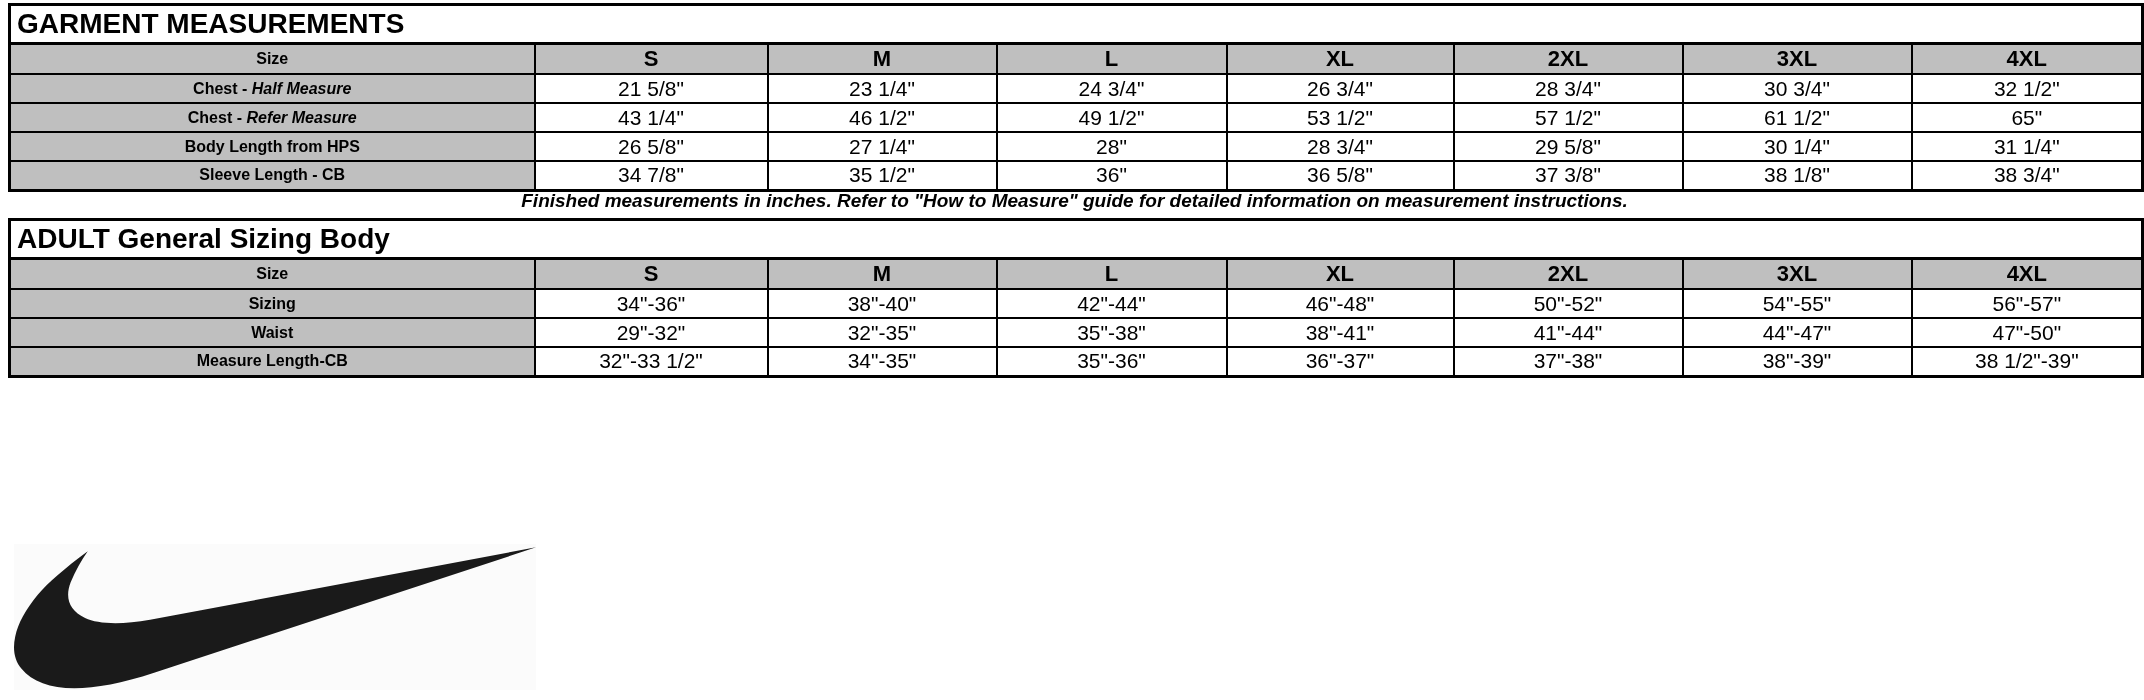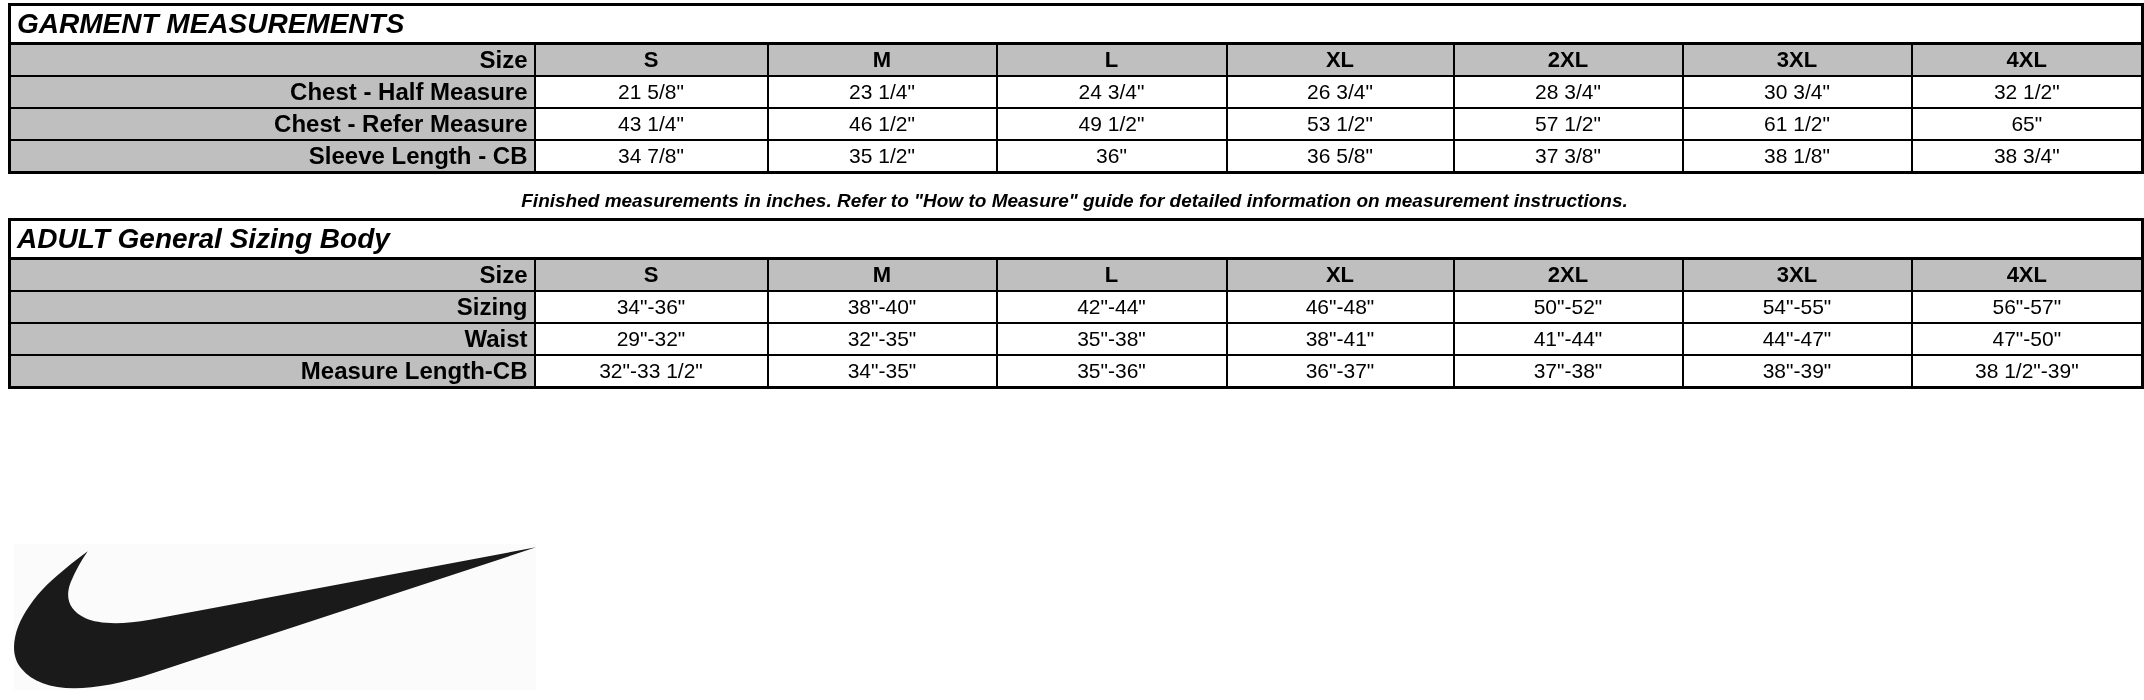--- a/index.html
+++ b/index.html
@@ -11,33 +11,33 @@
     position:absolute;left:8px;border-collapse:collapse;table-layout:fixed;
     width:2133px;border:3px solid #000;
   }
   #t1{top:3px;}
   #t2{top:218px;}
   .grid td{border:2px solid #000;overflow:hidden;white-space:nowrap;}
   .grid .title{
     background:#ffffff;font-weight:bold;font-size:28px;text-align:left;
     padding:2px 6px;border-bottom:3px solid #000;letter-spacing:0px;
   }
-  .title-row{height:36px;font-style:italic;}
+  .title-row{height:36px;}
   .head-row{height:28px;}
   .data-row{height:29px;}
   .grid .label{
-    background:#bfbfbf;font-weight:bold;font-size:24px;text-align:right;padding:1px 6px;
+    background:#bfbfbf;font-weight:bold;font-size:16px;text-align:center;padding:1px 6px;
   }
   .grid .hcell{
     background:#bfbfbf;font-weight:bold;font-size:22px;text-align:center;padding:1px 2px;
   }
   .grid .val{
     background:#ffffff;font-size:21px;text-align:center;padding:1px 2px;
   }
-  .it{}
+  .it{font-style:italic;}
   
   col.c0{width:525px;}
   col.c1{width:233px;} col.c2{width:229px;} col.c3{width:230px;} col.c4{width:227px;}
   col.c5{width:229px;} col.c6{width:229px;} col.c7{width:231px;}
   #note{
     position:absolute;left:8px;top:190px;width:2133px;text-align:center;
     font-size:19px;font-weight:bold;font-style:italic;
   }
   #logo{
     position:absolute;left:14px;top:544px;width:522px;height:146px;
@@ -85,20 +85,30 @@
   </tr>
   <tr class="data-row">
     <td class="label"><span>Chest - </span><span class="it">Refer Measure</span></td>
     <td class="val">43 1/4"</td>
     <td class="val">46 1/2"</td>
     <td class="val">49 1/2"</td>
     <td class="val">53 1/2"</td>
     <td class="val">57 1/2"</td>
     <td class="val">61 1/2"</td>
     <td class="val">65"</td>
+  </tr>
+  <tr class="data-row">
+    <td class="label"><span>Body Length from HPS</span><span class="it"></span></td>
+    <td class="val">26 5/8"</td>
+    <td class="val">27 1/4"</td>
+    <td class="val">28"</td>
+    <td class="val">28 3/4"</td>
+    <td class="val">29 5/8"</td>
+    <td class="val">30 1/4"</td>
+    <td class="val">31 1/4"</td>
   </tr>
   <tr class="data-row">
     <td class="label"><span>Sleeve Length - CB</span><span class="it"></span></td>
     <td class="val">34 7/8"</td>
     <td class="val">35 1/2"</td>
     <td class="val">36"</td>
     <td class="val">36 5/8"</td>
     <td class="val">37 3/8"</td>
     <td class="val">38 1/8"</td>
     <td class="val">38 3/4"</td>

